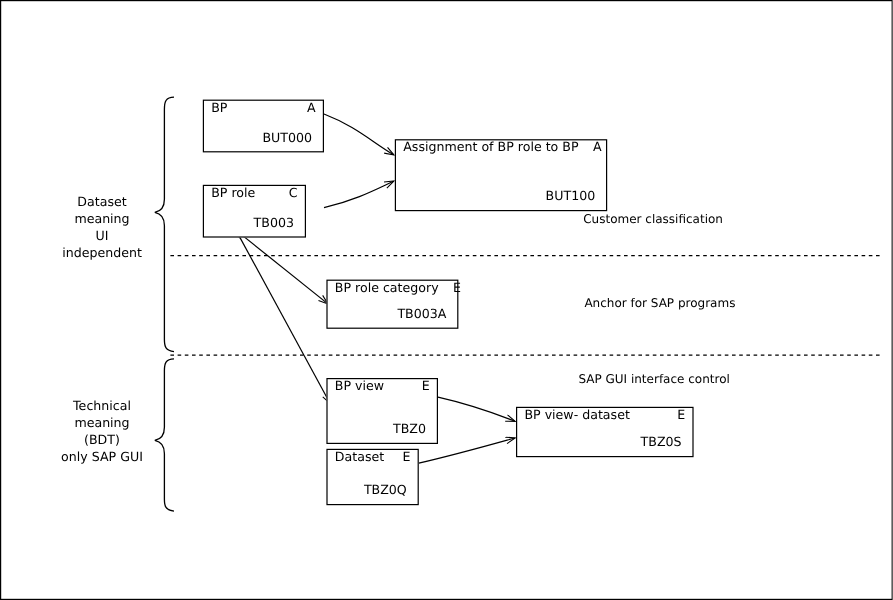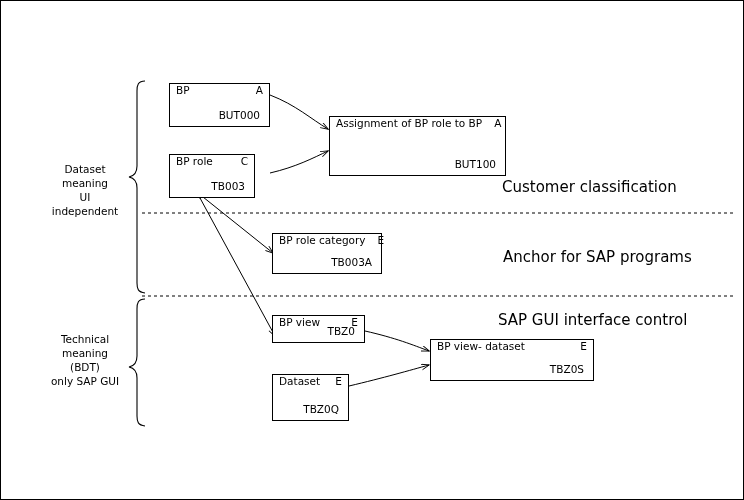--- a/index.html
+++ b/index.html
@@ -53,24 +53,23 @@
     margin-left: 30px;
   }
   .node .title {
     padding-right: 8px;
   }
   .node .code-letter {
     padding-left: 4px;
   }
   .annotation {
     position: absolute;
-    font-size: 15px;
+    font-size: 10px;
     color: #000000;
     white-space: nowrap;
-    margin-left: 16px;
   }
   .brace-label {
     position: absolute;
     font-size: 10.5px;
     color: #000000;
     text-align: center;
     line-height: 14px;
     white-space: nowrap;
   }
   .brace-label div {
@@ -151,37 +150,37 @@
   </div>
 
   <div class="node" style="left:271px; top:232px; width:110px; height:41px;">
     <div class="row-top">
       <span class="title">BP role category</span>
       <span class="code-letter">E</span>
     </div>
     <div class="row-bottom">TB003A</div>
   </div>
 
-  <div class="node" style="left:271px; top:314px; width:93px; height:28px;">
+  <div class="node" style="left:271px; top:314px; width:93px; height:55px;">
     <div class="row-top">
       <span class="title">BP view</span>
       <span class="code-letter">E</span>
     </div>
     <div class="row-bottom">TBZ0</div>
   </div>
 
   <div class="node" style="left:271px; top:373px; width:77px; height:47px;">
     <div class="row-top">
       <span class="title">Dataset</span>
       <span class="code-letter">E</span>
     </div>
     <div class="row-bottom">TBZ0Q</div>
   </div>
 
-  <div class="node" style="left:429px; top:338px; width:164px; height:42px;text-align:center;">
+  <div class="node" style="left:429px; top:338px; width:148px; height:42px;text-align:center;">
     <div class="row-top">
       <span class="title">BP view- dataset</span>
       <span class="code-letter">E</span>
     </div>
     <div class="row-bottom">TBZ0S</div>
   </div>
 
   <div class="annotation" style="left:485px; top:177px;">Customer classification</div>
 
   <div class="annotation" style="left:486px; top:247px;">Anchor for  SAP programs</div>

